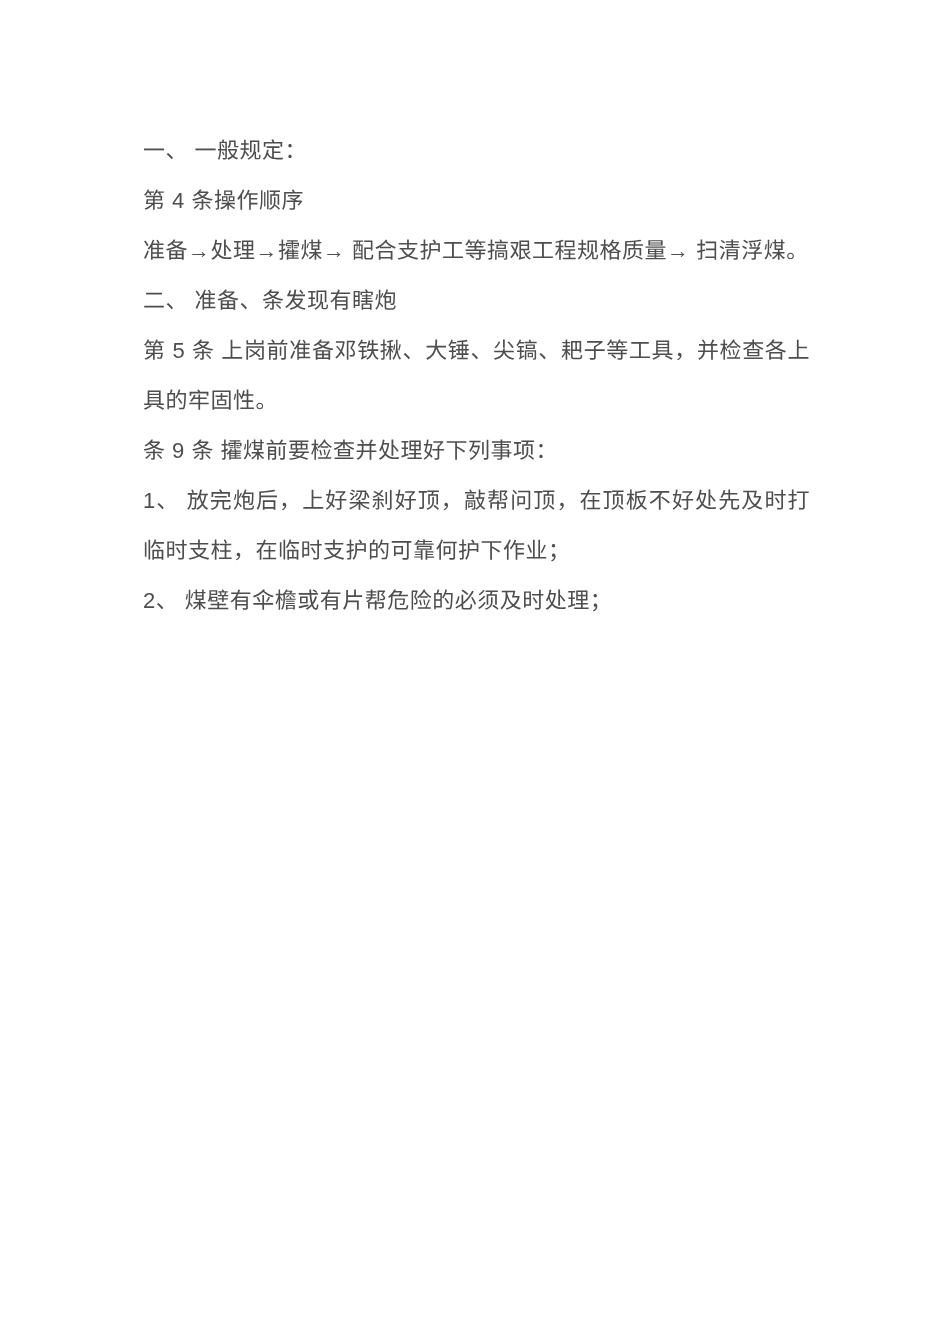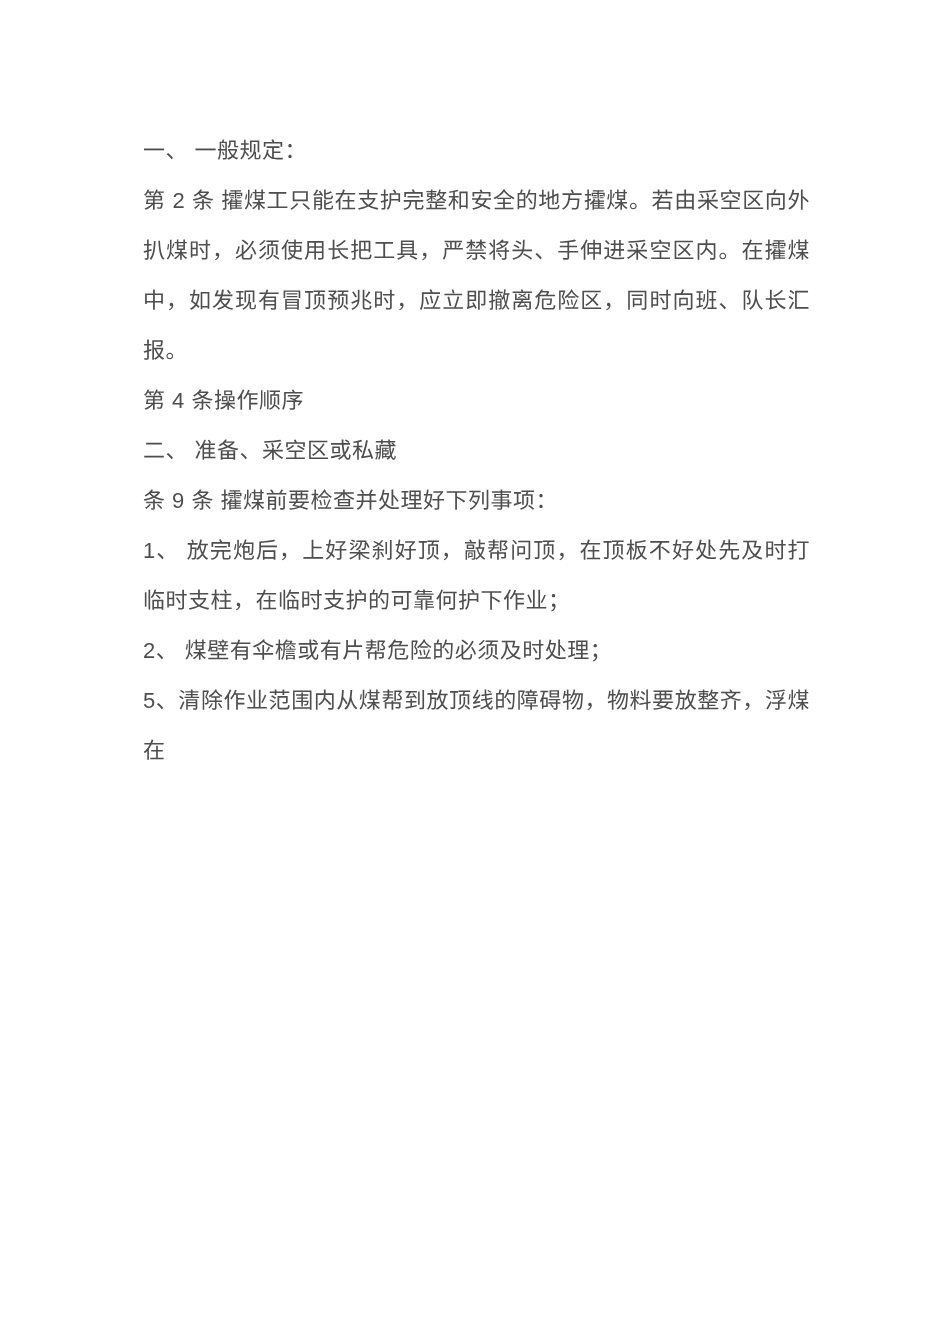--- a/index.html
+++ b/index.html
@@ -31,20 +31,20 @@
     text-justify: inter-ideograph;
     -webkit-text-justify: inter-ideograph;
     word-break: break-all;
   }
 </style>
 </head>
 <body>
 
 <main class="doc-page">
   <p>一、 一般规定：</p>
-  <p>第 2 条 攉煤工只能在支护完整和安全的地方攉煤。若由采空区向外扒煤时，必须使用长把工具，严禁将头、手伸进采空区内。在攉煤中，如发现有冒顶预兆时，应立即撤离危险区，同时向班、队长汇报。</p>
   <p>第 4 条操作顺序</p>
-  <p>二、 准备、采空区或私藏</p>
+  <p>准备→处理→攉煤→ 配合支护工等搞艰工程规格质量→ 扫清浮煤。</p>
+  <p>二、 准备、条发现有瞎炮</p>
+  <p>第 5 条 上岗前准备邓铁揪、大锤、尖镐、耙子等工具，并检查各上具的牢固性。</p>
   <p>条 9 条 攉煤前要检查并处理好下列事项：</p>
   <p>1、 放完炮后，上好梁刹好顶，敲帮问顶，在顶板不好处先及时打临时支柱，在临时支护的可靠何护下作业；</p>
   <p>2、 煤壁有伞檐或有片帮危险的必须及时处理；</p>
-  <p>5、清除作业范围内从煤帮到放顶线的障碍物，物料要放整齐，浮煤在</p>
 </main>
 
 </body></html>

